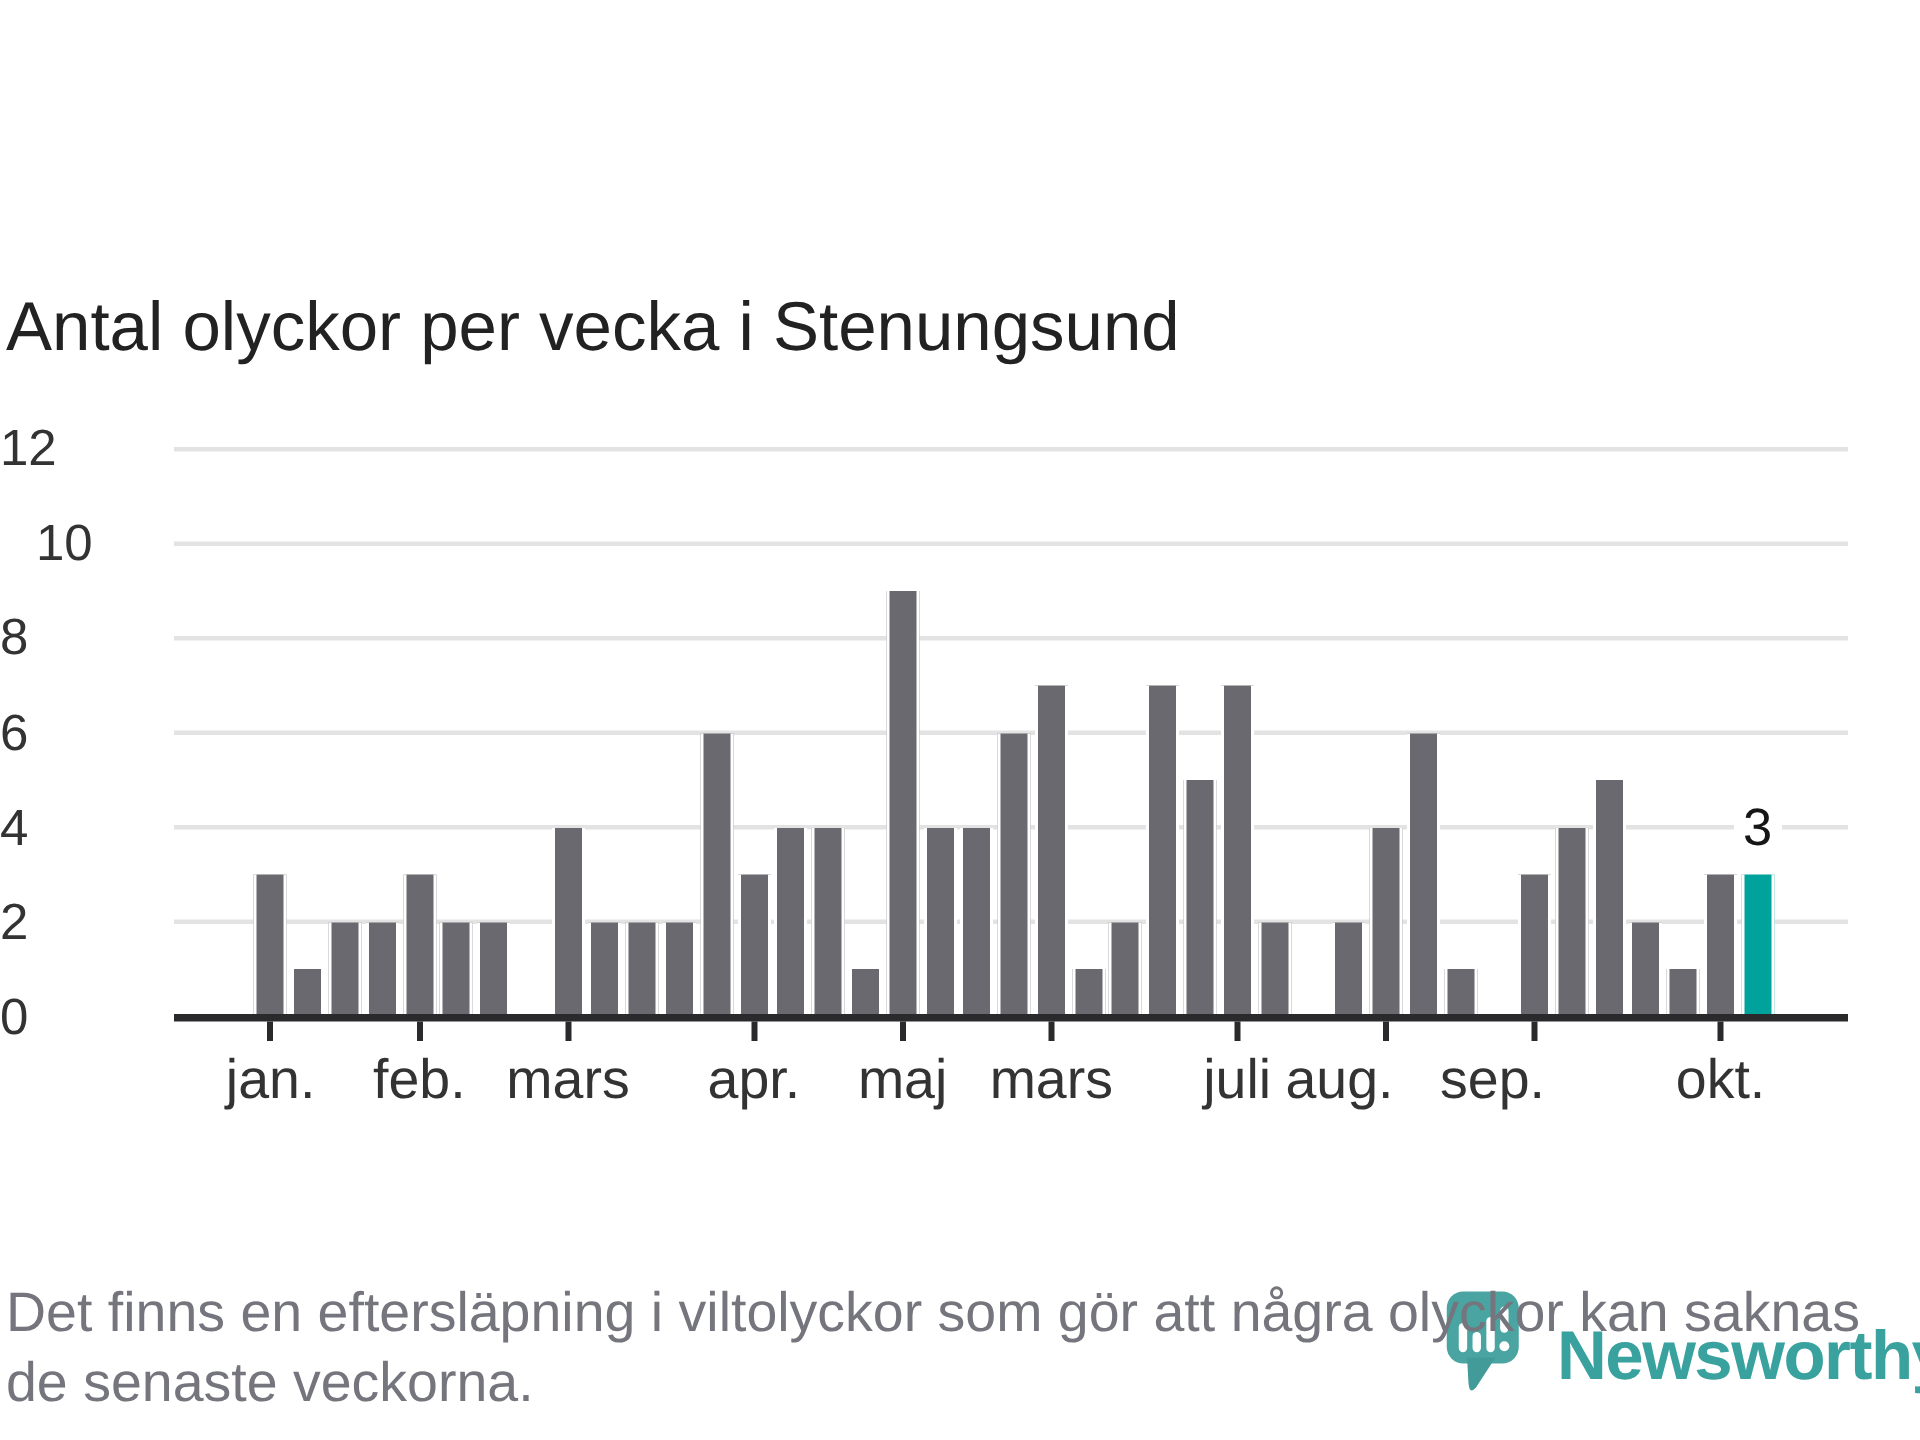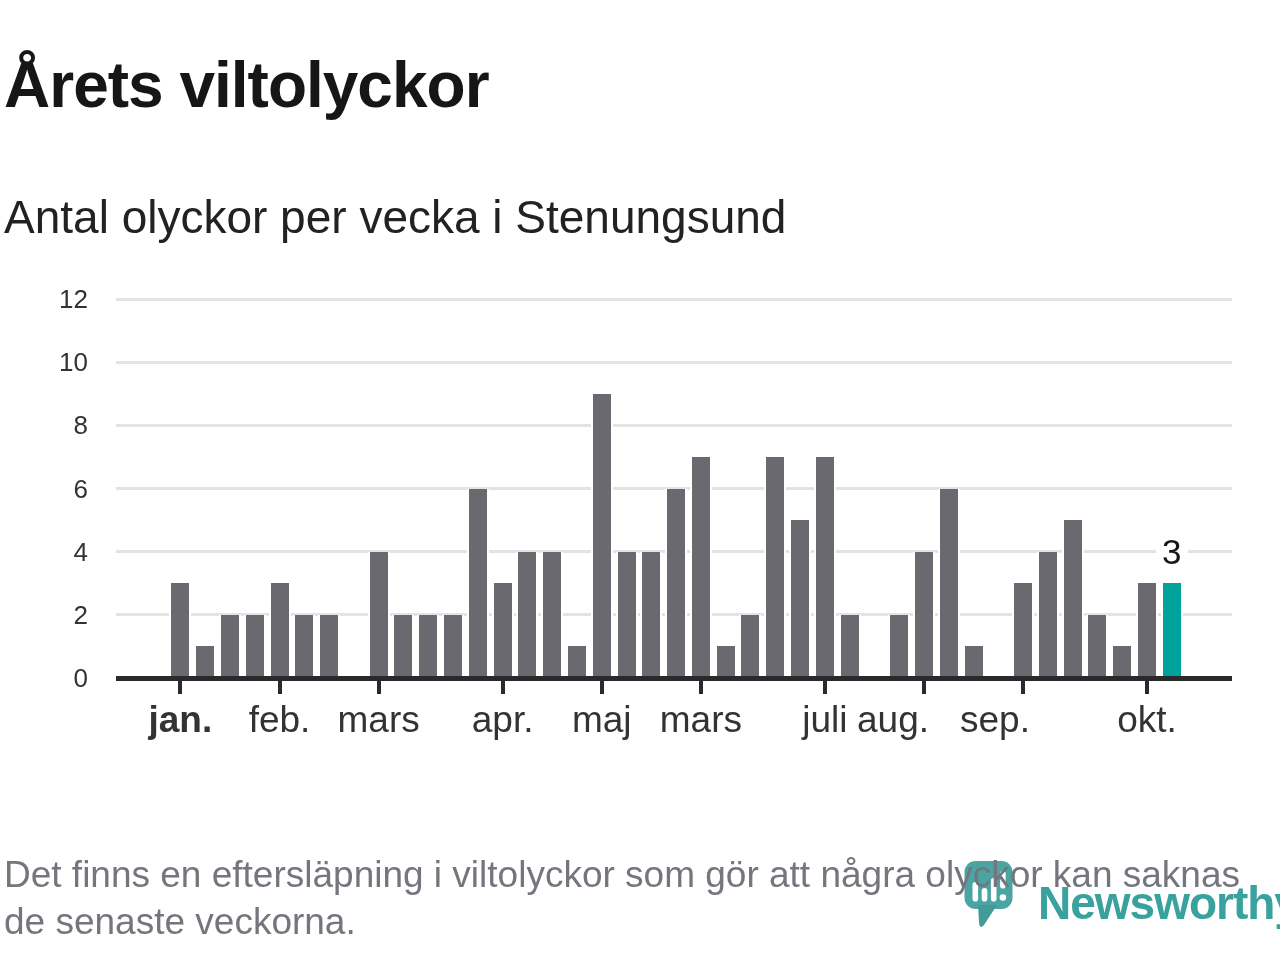--- a/index.html
+++ b/index.html
@@ -2,59 +2,58 @@
 <html><head>
 <meta charset="utf-8">
 <style>
   html,body{margin:0;padding:0;background:#fff;}
   #canvas{position:relative;width:1280px;height:960px;background:#ffffff;overflow:hidden;
           font-family:"Liberation Sans","DejaVu Sans",sans-serif;}
   .abs{position:absolute;}
   #chart-title{left:4px;top:50px;font-size:64px;font-weight:700;color:#161616;letter-spacing:-1px;line-height:1.1;}
   #chart-subtitle{left:4px;top:191px;font-size:46px;font-weight:400;color:#222;line-height:1.15;}
   .gridline{position:absolute;left:116px;width:1116px;height:3px;background:#e3e3e3;z-index:1;}
-  .ylabel{position:absolute;left:0;width:88px;text-align:right;font-size:26px;color:#333;
+  .ylabel{position:absolute;left:0;width:88px;text-align:left;font-size:34px;color:#333;
           transform:translateY(-50%);z-index:1;line-height:1;}
   .bar{position:absolute;background:#69696f;border-left:2px solid #fff;border-right:2px solid #fff;z-index:2;}
   .bar.highlight{background:#00a39b;}
   #x-axis-line{left:116px;top:676px;width:1116px;height:5px;background:#2a2a2d;z-index:3;}
   .tick{position:absolute;width:4px;height:13px;top:681px;background:#2a2a2d;z-index:3;}
   .month-label{position:absolute;top:701px;width:140px;text-align:center;font-size:37px;color:#333;z-index:1;line-height:1;}
   #last-label{top:533px;width:80px;text-align:center;z-index:4;}
   #last-label span{display:inline-block;background:#fff;padding:0 6px;font-size:35px;color:#161616;line-height:38px;}
   #footnote{left:4px;top:851px;width:1262px;font-size:37px;line-height:1.28;color:#75757d;z-index:6;}
   #logo{z-index:4;}
   #logo-mark{left:963px;top:859px;}
   #logo-word{left:1038px;top:880px;font-size:46px;font-weight:600;color:#39a19e;letter-spacing:-1px;line-height:1;}
 </style>
 </head>
 <body>
 
 <div id="canvas">
 
-  <div id="chart-title" class="abs">Årets viltolyckor</div>
   <div id="chart-subtitle" class="abs">Antal olyckor per vecka i Stenungsund</div>
 
   <div id="plot">
 
     <div id="x-axis-line" class="abs"></div>
     <div id="last-label" class="abs" style="left: 1131.8px;">
       <span>3</span>
     </div>
   <div class="ylabel" style="top: 678px;">0</div>
       <div class="gridline" style="top: 613.34px;"></div>
       <div class="ylabel" style="top: 614.84px;">2</div>
       <div class="gridline" style="top: 550.18px;"></div>
       <div class="ylabel" style="top: 551.68px;">4</div>
       <div class="gridline" style="top: 487.02px;"></div>
       <div class="ylabel" style="top: 488.52px;">6</div>
       <div class="gridline" style="top: 423.86px;"></div>
       <div class="ylabel" style="top: 425.36px;">8</div>
       <div class="gridline" style="top: 360.7px;"></div>
-      <div class="ylabel" style="top: 362.2px;">10</div>
+      <div class="ylabel" style="top: 362.2px; margin-left: 24px;">10</div>
       <div class="gridline" style="top: 297.54px;"></div>
       <div class="ylabel" style="top: 299.04px;">12</div>
       <div class="bar" title="3" style="left: 169.4px; width: 18px; top: 583.26px; height: 94.74px;"></div>
       <div class="bar" title="1" style="left: 194.185px; width: 18px; top: 646.42px; height: 31.58px;"></div>
       <div class="bar" title="2" style="left: 218.97px; width: 18px; top: 614.84px; height: 63.16px;"></div>
       <div class="bar" title="2" style="left: 243.755px; width: 18px; top: 614.84px; height: 63.16px;"></div>
       <div class="bar" title="3" style="left: 268.54px; width: 18px; top: 583.26px; height: 94.74px;"></div>
       <div class="bar" title="2" style="left: 293.325px; width: 18px; top: 614.84px; height: 63.16px;"></div>
       <div class="bar" title="2" style="left: 318.11px; width: 18px; top: 614.84px; height: 63.16px;"></div>
       <div class="bar" title="4" style="left: 367.68px; width: 18px; top: 551.68px; height: 126.32px;"></div>
@@ -82,21 +81,21 @@
       <div class="bar" title="6" style="left: 937.735px; width: 18px; top: 488.52px; height: 189.48px;"></div>
       <div class="bar" title="1" style="left: 962.52px; width: 18px; top: 646.42px; height: 31.58px;"></div>
       <div class="bar" title="3" style="left: 1012.09px; width: 18px; top: 583.26px; height: 94.74px;"></div>
       <div class="bar" title="4" style="left: 1036.88px; width: 18px; top: 551.68px; height: 126.32px;"></div>
       <div class="bar" title="5" style="left: 1061.66px; width: 18px; top: 520.1px; height: 157.9px;"></div>
       <div class="bar" title="2" style="left: 1086.44px; width: 18px; top: 614.84px; height: 63.16px;"></div>
       <div class="bar" title="1" style="left: 1111.23px; width: 18px; top: 646.42px; height: 31.58px;"></div>
       <div class="bar" title="3" style="left: 1136.02px; width: 18px; top: 583.26px; height: 94.74px;"></div>
       <div class="bar highlight" title="3" style="left: 1160.8px; width: 18px; top: 583.26px; height: 94.74px;"></div>
       <div class="tick" style="left: 178.4px;"></div>
-      <div class="month-label" style="left: 110.4px; font-weight: bold;">jan.</div>
+      <div class="month-label" style="left: 110.4px;">jan.</div>
       <div class="tick" style="left: 277.54px;"></div>
       <div class="month-label" style="left: 209.54px;">feb.</div>
       <div class="tick" style="left: 376.68px;"></div>
       <div class="month-label" style="left: 308.68px;">mars</div>
       <div class="tick" style="left: 500.605px;"></div>
       <div class="month-label" style="left: 432.605px;">apr.</div>
       <div class="tick" style="left: 599.745px;"></div>
       <div class="month-label" style="left: 531.745px;">maj</div>
       <div class="tick" style="left: 698.885px;"></div>
       <div class="month-label" style="left: 630.885px;">mars</div>

